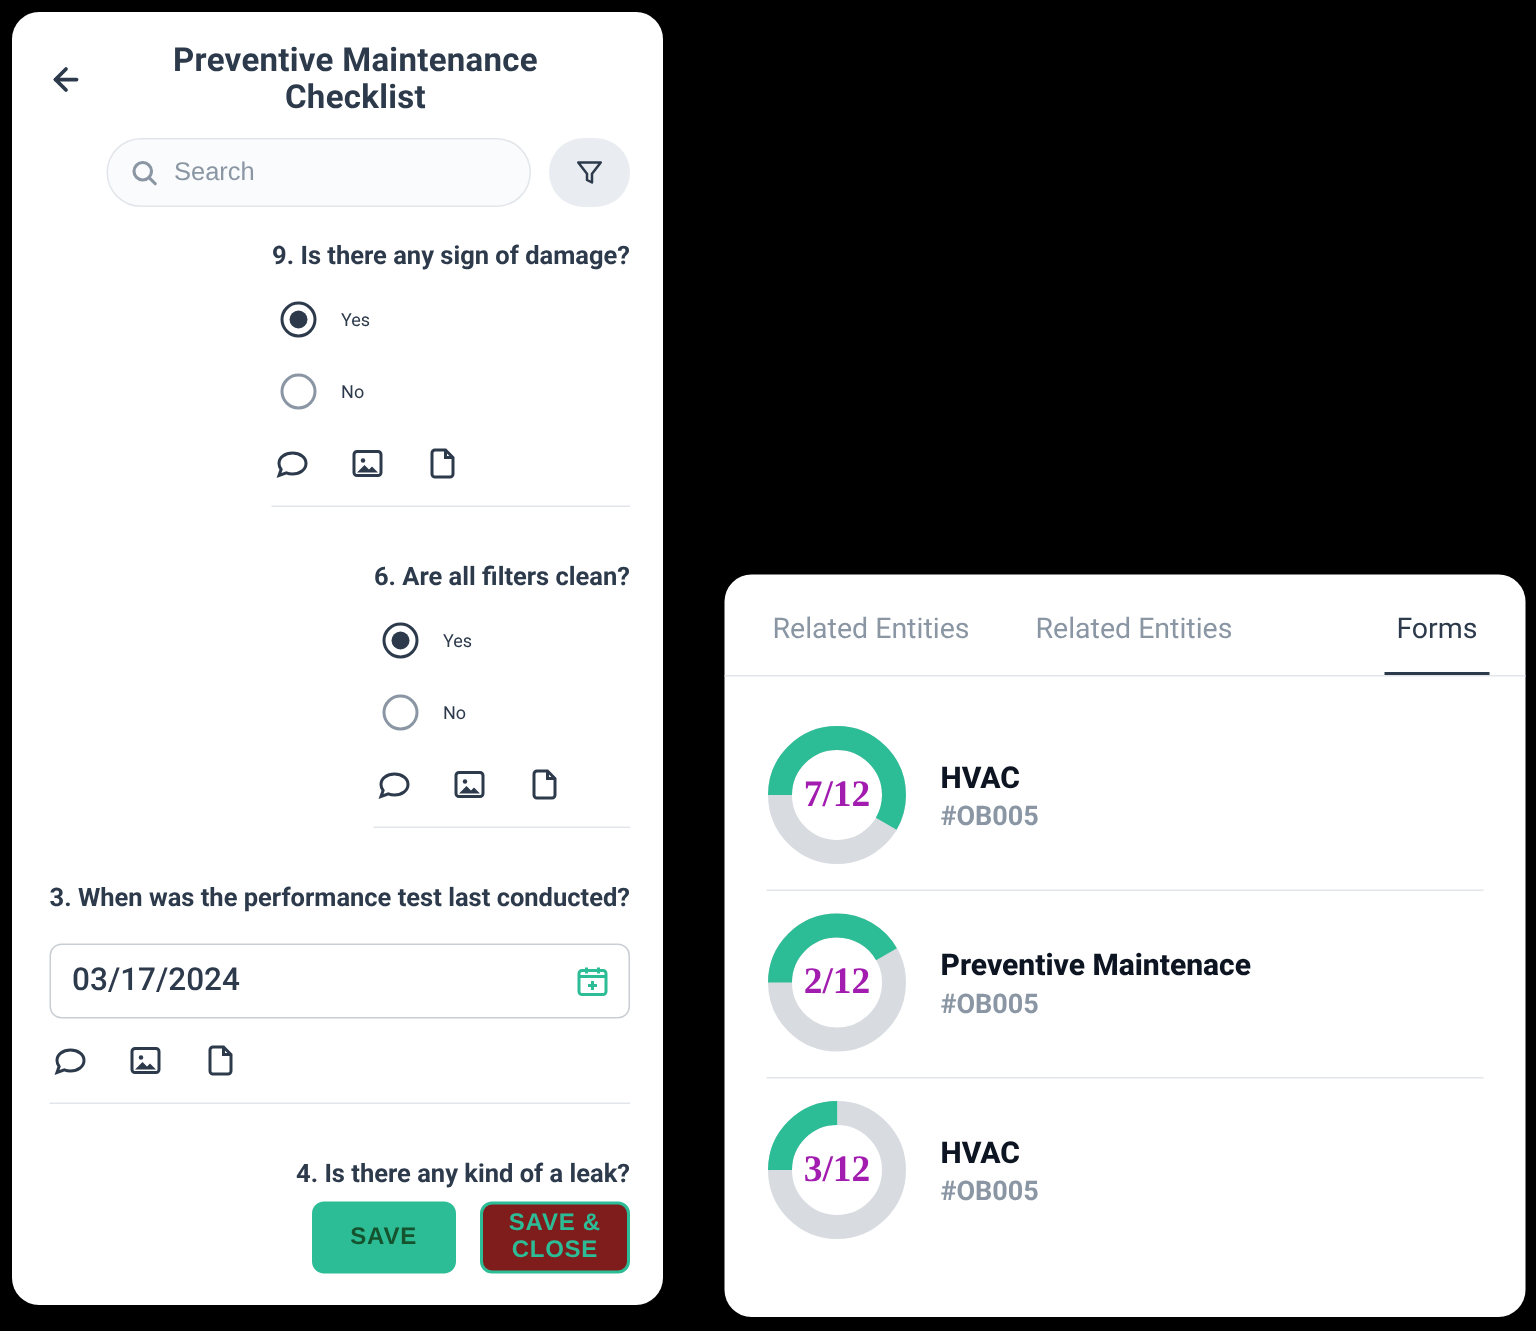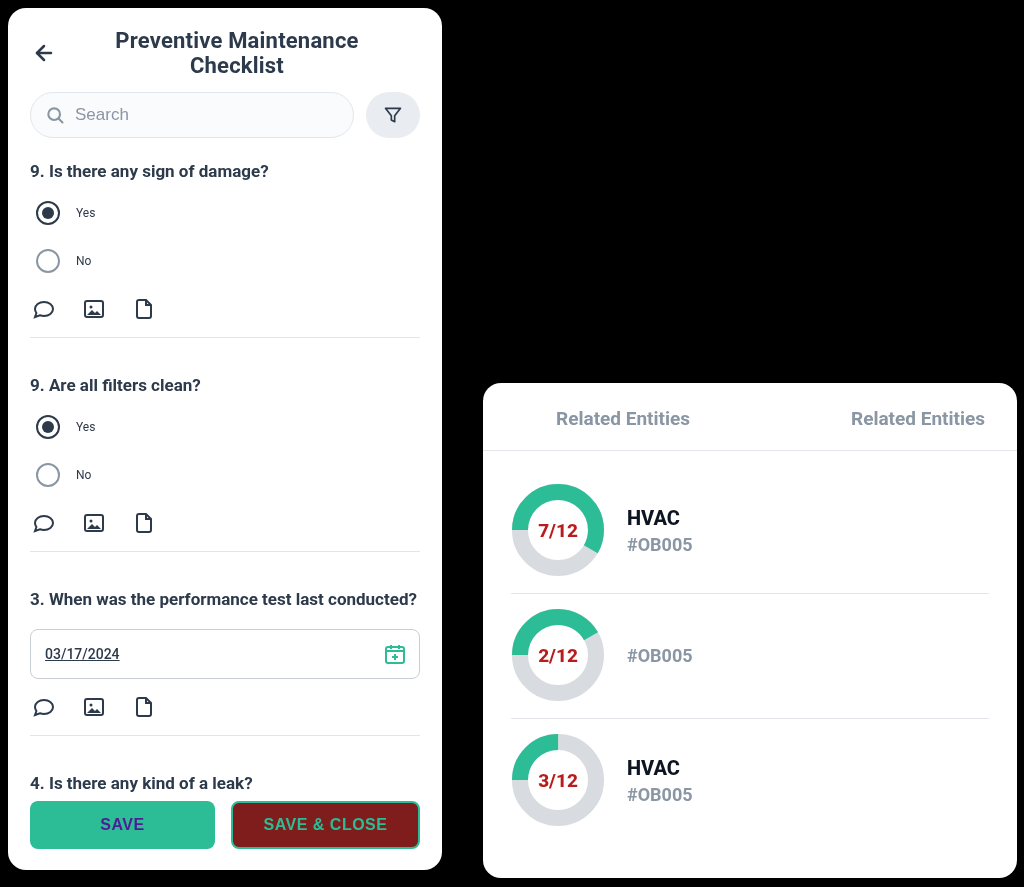--- a/index.html
+++ b/index.html
@@ -25,21 +25,21 @@
     background: var(--bg);
     border-radius: 18px;
     box-shadow: 0 6px 20px rgba(0,0,0,0.07), 0 1px 4px rgba(0,0,0,0.05);
     position: absolute;
   }
   
   .card-left {
     left: 8px; top: 8px;
     width: 434px; height: 862px;
     padding: 20px 22px 22px 22px;
-    display: flex; flex-direction: column;
+    display: flex; flex-direction: column; align-items: flex-end;
   }
   .header-row {
     display: flex; align-items: center; gap: 14px;
     margin-bottom: 14px;
   }
   .back-arrow {
     width: 28px; height: 28px;
     display: flex; align-items: center; justify-content: center;
     cursor: pointer;
     color: var(--text-dark);
@@ -112,67 +112,66 @@
     cursor: pointer;
   }
   .divider { border: none; border-top: 1px solid var(--border); margin: 0 0 18px 0; }
   .date-field {
     display: flex; align-items: center;
     border: 1px solid #c9ced4; border-radius: 8px;
     height: 50px; padding: 0 12px 0 14px;
     margin-bottom: 16px;
   }
   .date-value {
-    flex: 1; font-size: 14px; color: var(--text-dark); font-weight: 500; text-decoration: underline;
+    flex: 1; font-size: 21px; color: var(--text-dark); font-weight: 500;
   }
   .calendar-icon { color: var(--teal); }
   .button-row {
     display: flex; gap: 16px; margin-top: auto;
   }
   .btn {
     flex: 1; height: 48px; border-radius: 8px;
     font-size: 16px; font-weight: 700; letter-spacing: 0.5px;
     display: flex; align-items: center; justify-content: center;
     cursor: pointer;
   }
-  .btn-primary { background: var(--teal); color: #4c1d95; border: none; }
+  .btn-primary { background: var(--teal); color: #14532d; border: none; }
   .btn-outline { background: #7f1d1d; color: var(--teal); border: 2px solid var(--teal); }
 
   
   .card-right {
     left: 483px; top: 383px;
     width: 534px; height: 495px;
     padding: 0;
     display: flex; flex-direction: column;
   }
   .tabs {
     display: flex;
     border-bottom: 1px solid var(--border);
     padding: 0 24px;
   }
   .tab {
     padding: 24px 8px 18px 8px;
-    font-size: 19px; font-weight: 700;
+    font-size: 19px; font-weight: 400;
     color: var(--text-muted);
     cursor: pointer;
     margin-right: 28px;
     border-bottom: 2px solid transparent;
-    margin-left: 41px;
   }
   .tab:last-child { margin-right: 0; margin-left: auto; }
   .tab.active { color: var(--text-dark); border-bottom-color: var(--text-dark); }
   .forms-list { padding: 18px 28px 0 28px; }
   .form-item { display: flex; align-items: center; gap: 22px; padding: 14px 0 16px 0; border-bottom: 1px solid var(--border); }
   .form-item:last-child { border-bottom: none; }
   .ring-wrap { position: relative; width: 94px; height: 94px; }
   .ring-svg { transform: rotate(-180deg); }
   .ring-center {
     position: absolute; inset: 0;
     display: flex; align-items: center; justify-content: center;
-    font-size: 19px; font-weight: 800; color: #b91c1c;
+    font-size: 25px; font-weight: 800; color: #a21caf; font-family: Liberation Serif, serif;
   }
   .form-text { display: flex; flex-direction: column; gap: 4px; }
   .form-name { font-size: 20px; font-weight: 800; color: #0d1522; }
   .form-code { font-size: 18px; font-weight: 700; color: var(--text-muted); }
 </style>
 </head>
 <body>
 
 <div class="card card-left">
   <div class="header-row">
@@ -229,21 +228,21 @@
         <svg width="24" height="24" viewBox="0 0 24 24" fill="none" stroke="currentColor" stroke-width="2">
             <path d="M14 3H7a2 2 0 0 0-2 2v14a2 2 0 0 0 2 2h10a2 2 0 0 0 2-2V8l-5-5z"></path>
             <polyline points="14 3 14 8 19 8"></polyline>
           </svg>
       </span>
     </div>
     <hr class="divider">
   </div>
 
   <div class="question-block">
-    <p class="question-text">9. Are all filters clean?</p>
+    <p class="question-text">6. Are all filters clean?</p>
     <div class="radio-row">
       <span class="radio-outer">
           <span class="radio-inner"></span>
         </span>
       <span class="radio-label">Yes</span>
     </div>
     <div class="radio-row">
       <span class="radio-outer empty"></span>
       <span class="radio-label">No</span>
     </div>
@@ -313,38 +312,40 @@
   <div class="button-row">
     <button class="btn btn-primary">SAVE</button>
     <button class="btn btn-outline">SAVE &amp; CLOSE</button>
   </div>
 </div>
 
 <div class="card card-right">
   <div class="tabs">
     <div class="tab">Related Entities</div>
     <div class="tab">Related Entities</div>
+    <div class="tab active">Forms</div>
   </div>
   <div class="forms-list">
       <div class="form-item">
         <div class="ring-wrap"><svg class="ring-svg" width="94" height="94" viewBox="0 0 94 94">
             <circle cx="47" cy="47" r="38" fill="none" stroke="#d8dce0" stroke-width="16"></circle>
             <circle cx="47" cy="47" r="38" fill="none" stroke="#2dbd96" stroke-width="16" stroke-dasharray="139.28 238.76"></circle>
           </svg><div class="ring-center">7/12</div></div>
         <div class="form-text">
           <span class="form-name">HVAC</span>
           <span class="form-code">#OB005</span>
         </div>
       </div>
       <div class="form-item">
         <div class="ring-wrap"><svg class="ring-svg" width="94" height="94" viewBox="0 0 94 94">
             <circle cx="47" cy="47" r="38" fill="none" stroke="#d8dce0" stroke-width="16"></circle>
             <circle cx="47" cy="47" r="38" fill="none" stroke="#2dbd96" stroke-width="16" stroke-dasharray="99.48 238.76"></circle>
           </svg><div class="ring-center">2/12</div></div>
         <div class="form-text">
+          <span class="form-name">Preventive Maintenace</span>
           <span class="form-code">#OB005</span>
         </div>
       </div>
       <div class="form-item">
         <div class="ring-wrap"><svg class="ring-svg" width="94" height="94" viewBox="0 0 94 94">
             <circle cx="47" cy="47" r="38" fill="none" stroke="#d8dce0" stroke-width="16"></circle>
             <circle cx="47" cy="47" r="38" fill="none" stroke="#2dbd96" stroke-width="16" stroke-dasharray="59.69 238.76"></circle>
           </svg><div class="ring-center">3/12</div></div>
         <div class="form-text">
           <span class="form-name">HVAC</span>

